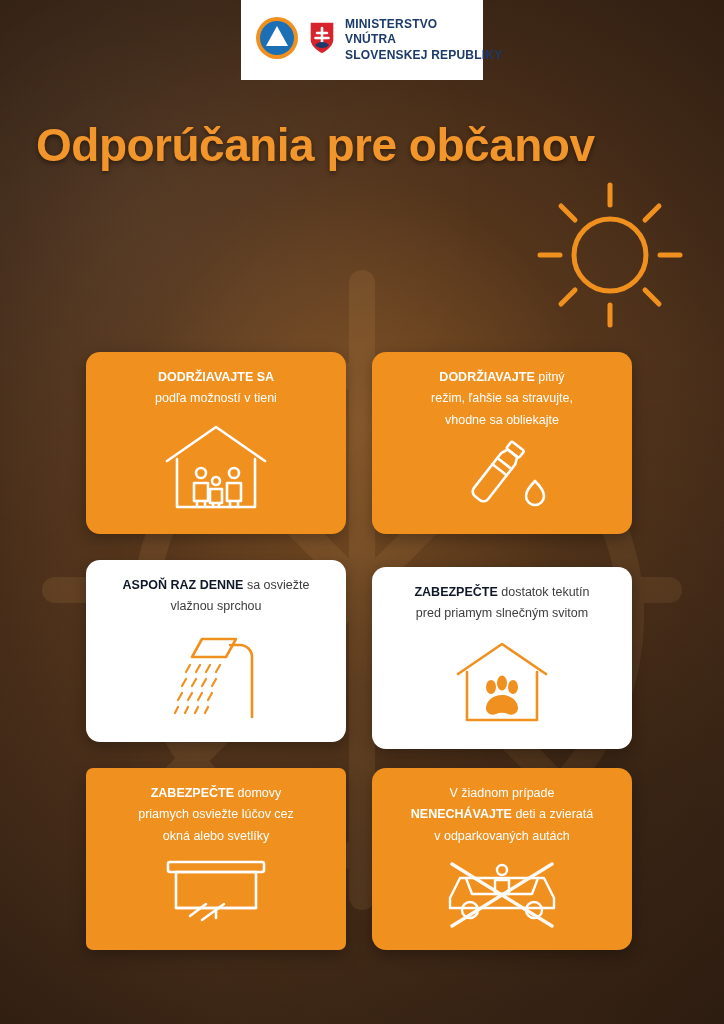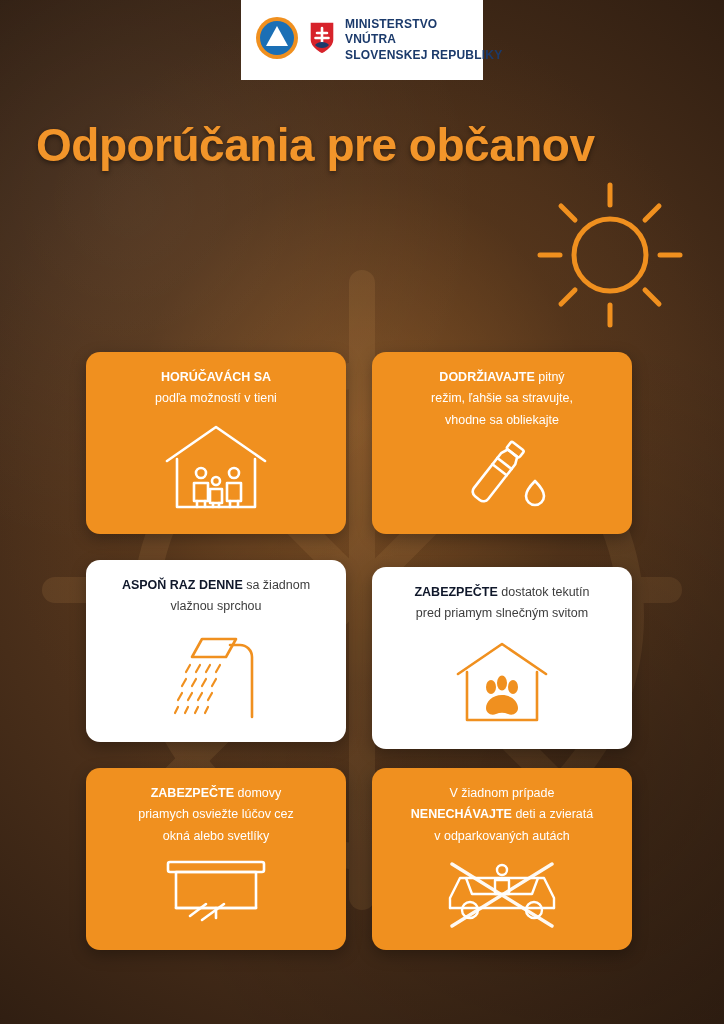--- a/index.html
+++ b/index.html
@@ -157,21 +157,21 @@
     align-items: center;
     justify-content: center;
     width: 100%;
   }
 
   
   #card-1 { left: 86px;  top: 352px; width: 260px; height: 182px; }
   #card-2 { left: 372px; top: 352px; width: 260px; height: 182px; }
   #card-3 { left: 86px;  top: 560px; width: 260px; height: 182px; }
   #card-4 { left: 372px; top: 560px; width: 260px; height: 182px; margin-top: 7px; }
-  #card-5 { left: 86px;  top: 768px; width: 260px; height: 182px; }
+  #card-5 { left: 86px;  top: 768px; width: 260px; height: 182px; border-radius: 7px; }
   #card-6 { left: 372px; top: 768px; width: 260px; height: 182px; }
 </style>
 </head>
 <body>
 
 <div class="poster">
 
   <div class="wheel">
     <div class="spoke s1"></div>
     <div class="spoke s2"></div>
@@ -216,21 +216,21 @@
         <line x1="31" y1="31" x2="45" y2="45"></line>
         <line x1="115" y1="115" x2="129" y2="129"></line>
         <line x1="129" y1="31" x2="115" y2="45"></line>
         <line x1="45" y1="115" x2="31" y2="129"></line>
       </g>
     </svg>
   </div>
 
   <div class="card orange" id="card-1">
     <p class="txt">
-      <b>HORÚČAVÁCH SA</b>
+      <b>DODRŽIAVAJTE SA</b>
     </p>
     <p class="txt">podľa možností v tieni</p>
     <div class="art">
       <svg width="110" height="92" viewBox="0 0 110 92" fill="none" stroke="#ffffff" stroke-width="2.6" stroke-linecap="round" stroke-linejoin="round">
         <path d="M6 40 L55 6 L104 40"></path>
         <path d="M16 38 V86 H94 V38"></path>
         <circle cx="40" cy="52" r="5"></circle>
         <path d="M33 62 h14 v18 h-14 z"></path>
         <path d="M36 80 v6 M44 80 v6"></path>
         <circle cx="55" cy="60" r="4"></circle>
@@ -256,21 +256,21 @@
           <path d="M42 13 h12 l3 7 v44 a6 6 0 0 1 -6 6 h-6 a6 6 0 0 1 -6 -6 v-44 z"></path>
           <path d="M39 26 h18 M39 34 h18"></path>
         </g>
         <path d="M88 42 c0 0 -9 9 -9 15 a9 9 0 0 0 18 0 c0 -6 -9 -15 -9 -15 z"></path>
       </svg>
     </div>
   </div>
 
   <div class="card white" id="card-3">
     <p class="txt">
-      <b>ASPOŇ RAZ DENNE</b><span> sa žiadnom</span>
+      <b>ASPOŇ RAZ DENNE</b><span> sa osviežte</span>
     </p>
     <p class="txt">vlažnou sprchou</p>
     <div class="art">
       <svg width="120" height="92" viewBox="0 0 120 92" fill="none" stroke="#f0901f" stroke-width="2.6" stroke-linecap="round" stroke-linejoin="round">
         <path d="M96 88 V28 a12 12 0 0 0 -12 -12 h-10"></path>
         <path d="M46 10 l34 0 l-10 18 l-34 0 z"></path>
         <g stroke-width="2.2">
           <path d="M34 36 l-4 7 M44 36 l-4 7 M54 36 l-4 7 M64 36 l-4 7"></path>
           <path d="M30 50 l-4 7 M40 50 l-4 7 M50 50 l-4 7 M60 50 l-4 7"></path>
           <path d="M26 64 l-4 7 M36 64 l-4 7 M46 64 l-4 7 M56 64 l-4 7"></path>

